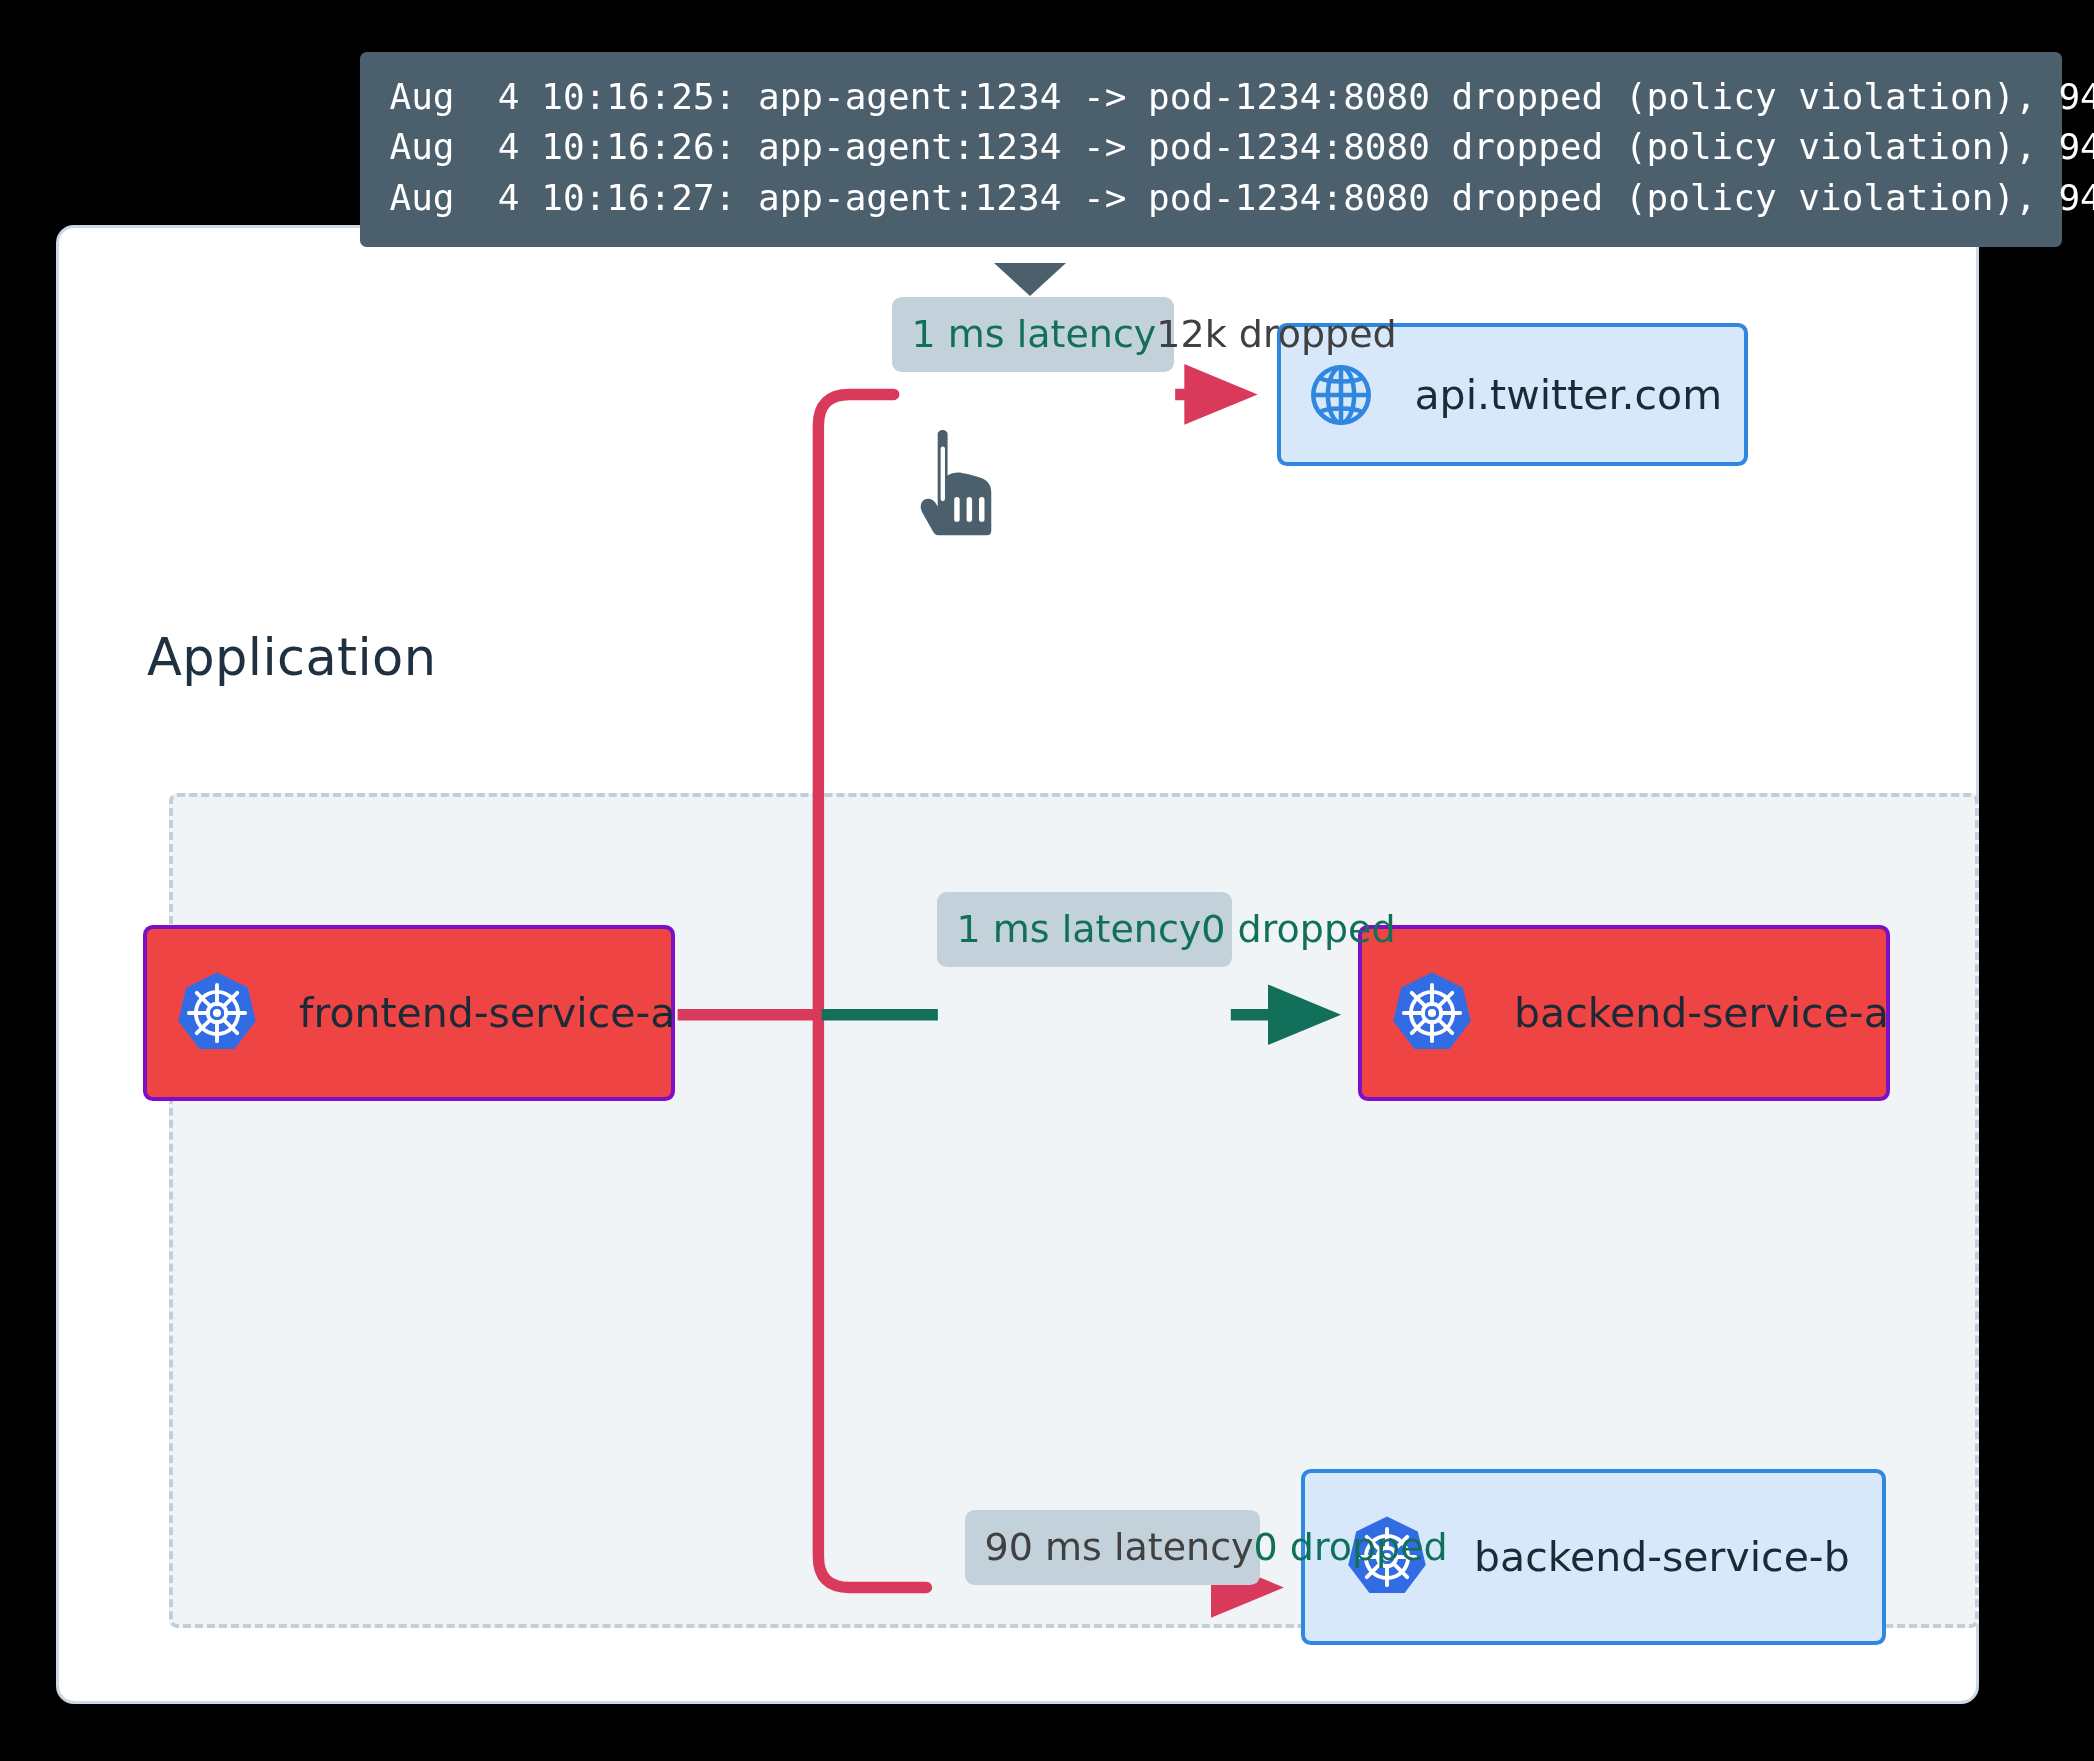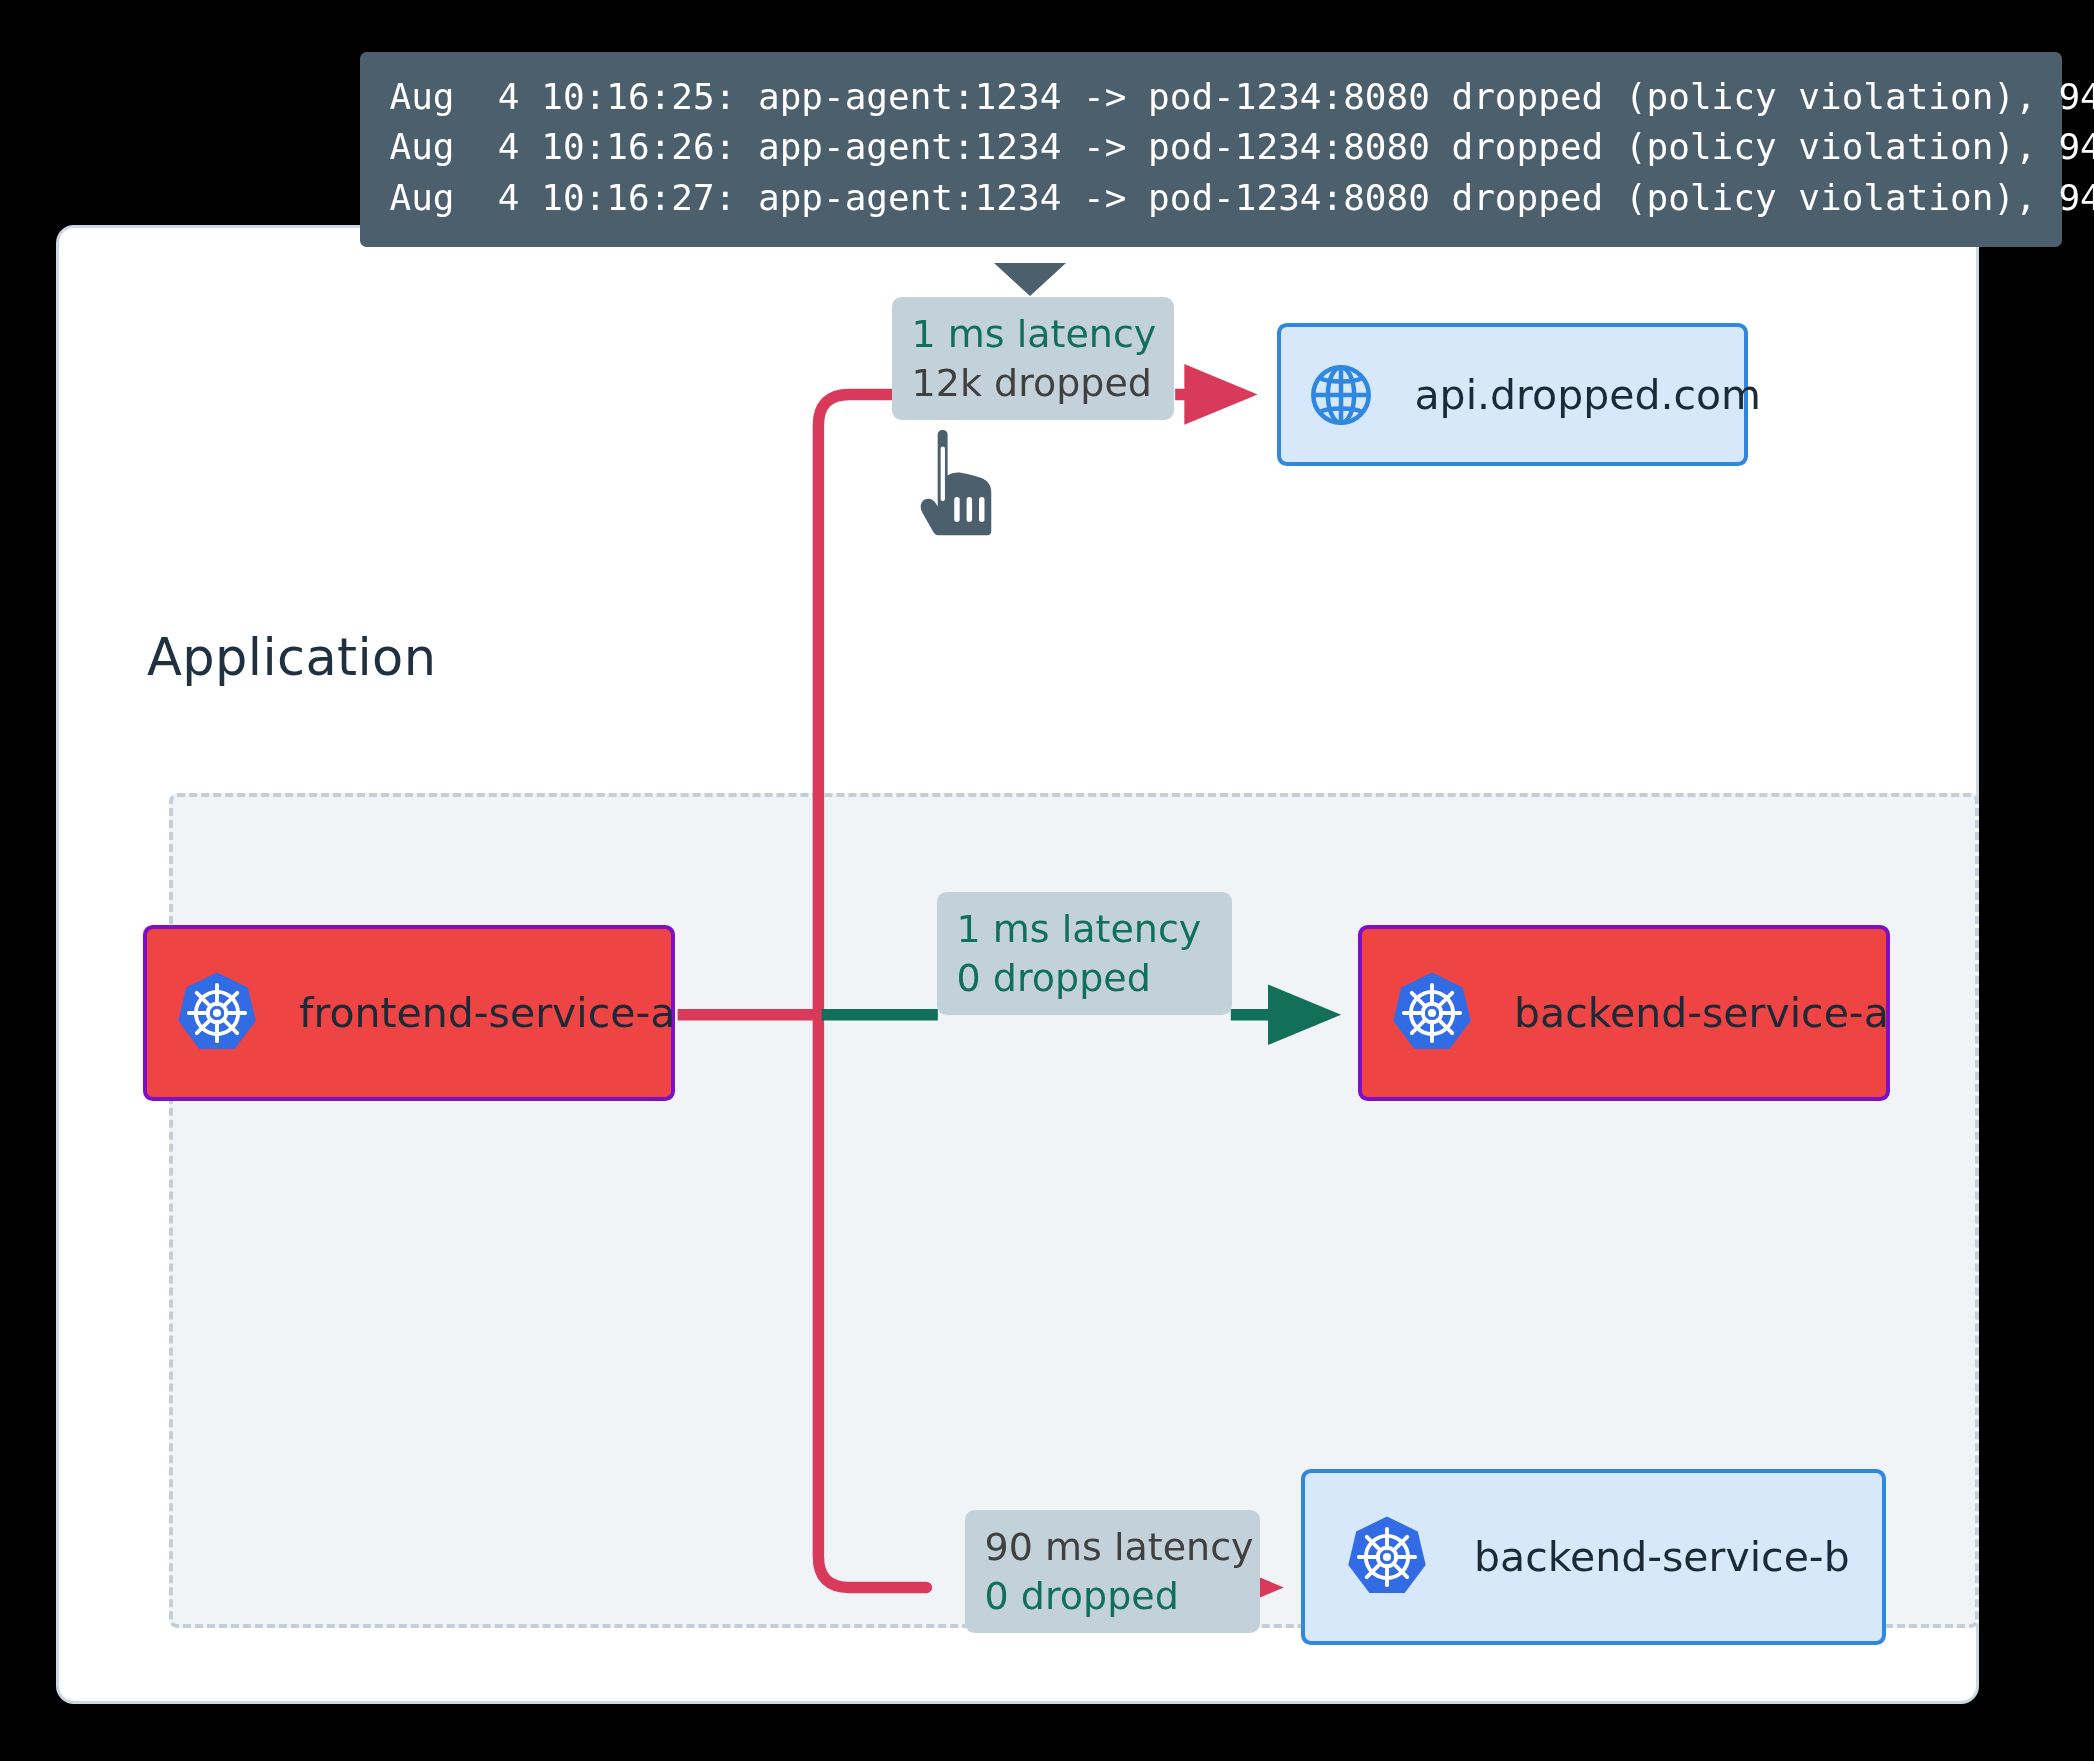--- a/index.html
+++ b/index.html
@@ -46,21 +46,21 @@
   #node-backend-a .label{margin-left:38px;text-align:center;}
   #node-backend-b{left:1301px;top:1469px;width:585px;height:176px;padding-left:38px;}
   #node-backend-b .label{margin-left:43px;}
   #node-twitter{left:1277px;top:323px;width:471px;height:143px;padding-left:24.5px;}
   #node-twitter .label{margin-left:39px;}
 
   
   .edge-label{
     position:absolute;background:#c3d2da;border-radius:9.8px;
     padding:13px 19.6px;box-sizing:border-box;
-    display:flex;flex-direction:column;
+    display:flex;flex-direction:row;
   }
   .edge-label .line{font-size:38px;line-height:1.28;white-space:nowrap;}
   .ok{color:#12705a;}
   .bad{color:#404040;}
   .ta-l{text-align:left;}
   .ta-r{}
 
   #label-twitter{left:892px;top:297px;width:282px;}
   #label-backend-a{left:937px;top:892px;width:295px;}
   #label-backend-b{left:925px;top:1510px;width:295px;margin-left:40px;}
@@ -121,21 +121,21 @@
   <svg class="globe" width="70" height="70" viewBox="0 0 48 48">
     <g fill="none" stroke="#2f87e0" stroke-width="3.1">
       <circle cx="24" cy="24" r="19"></circle>
       <ellipse cx="24" cy="24" rx="9" ry="19"></ellipse>
       <line x1="5" y1="24" x2="43" y2="24"></line>
       <line x1="24" y1="5" x2="24" y2="43"></line>
       <path d="M9.5 12.2 C14.5 15.6 33.5 15.6 38.5 12.2"></path>
       <path d="M9.5 35.8 C14.5 32.4 33.5 32.4 38.5 35.8"></path>
     </g>
   </svg>
-  <span class="label">api.dropped.com</span>
+  <span class="label">api.twitter.com</span>
 </div>
 
 <div id="node-frontend" class="node node-k8s-purple">
   <svg class="k8s" width="88" height="88" viewBox="0 0 100 100">
     <polygon points="50,4 85,21 94,59 70,91 30,91 6,59 15,21" fill="#326ce5"></polygon>
     <g fill="none" stroke="#ffffff" stroke-width="4.4" stroke-linecap="round">
       <circle cx="50" cy="50" r="24"></circle>
       <circle cx="50" cy="50" r="10.5"></circle>
       <line x1="50" y1="18" x2="50" y2="40"></line>
       <line x1="50" y1="60" x2="50" y2="82"></line>

